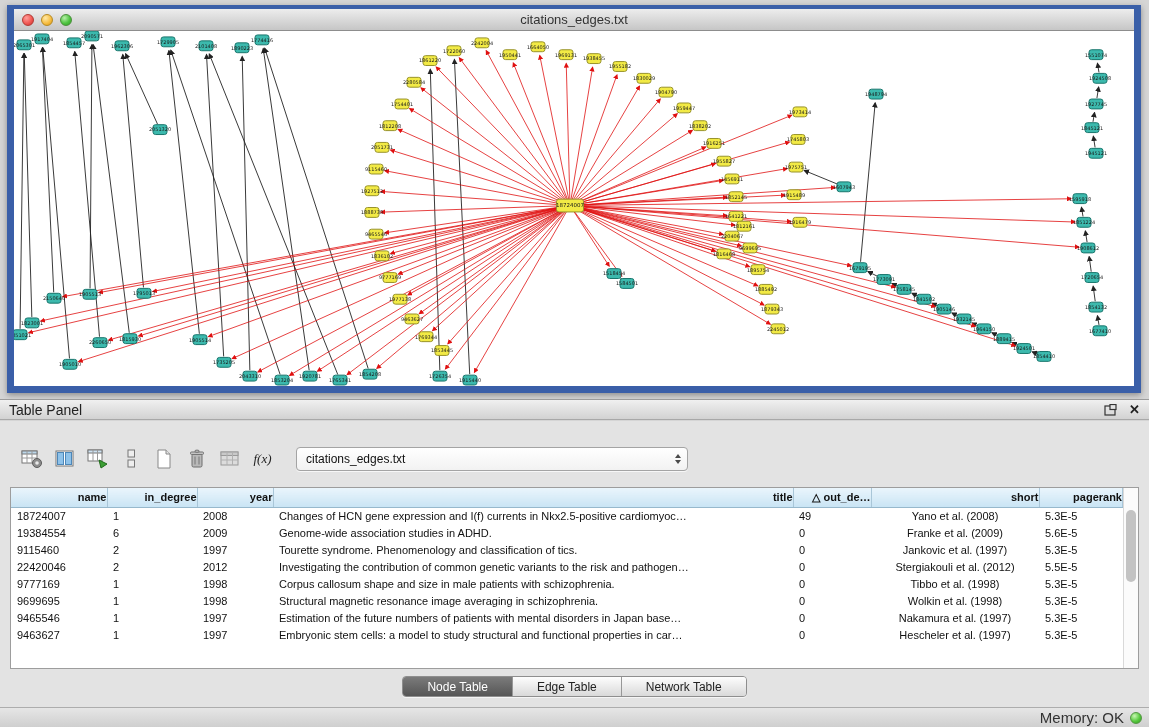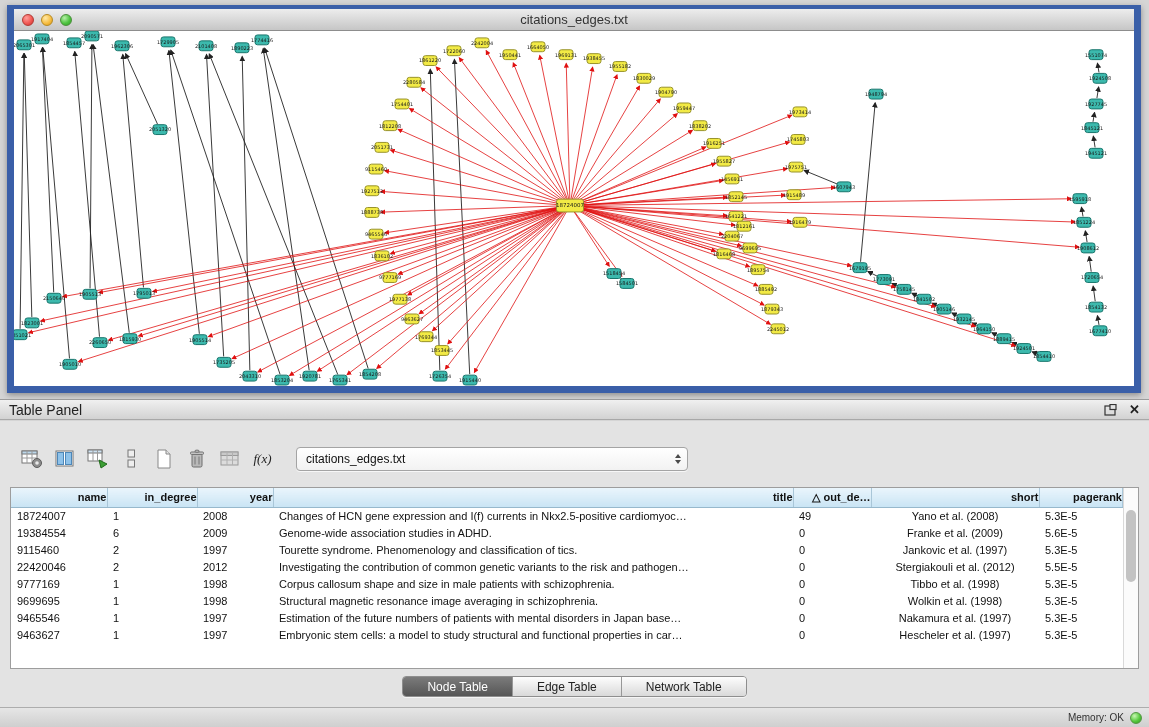--- a/index.html
+++ b/index.html
@@ -100,21 +100,21 @@
     border-right:1px solid #979797;
   }
   .seg-btn:last-child { border-right:none; }
   .seg-btn.active { background:linear-gradient(#7b7b7b,#565656); color:#fff; }
 
   
   .status-bar {
     position:absolute; bottom:0; left:0; width:1149px; height:20px;
     background:linear-gradient(#e6e6e6,#cfcfcf); border-top:1px solid #adadad;
     display:flex; align-items:center; justify-content:flex-end; gap:6px;
-    padding-right:7px; font-size:10px; color:#333;
+    padding-right:7px; font-size:15px; color:#333;
   }
   .mem-dot { width:12px; height:12px; border-radius:50%;
     background:radial-gradient(circle at 35% 30%, #c9f7b3, #57c93e 55%, #2f9c1f);
     border:1px solid #559644; }
 </style>
 </head>
 <body>
 
 <div class="network-window">
   <div class="titlebar">

